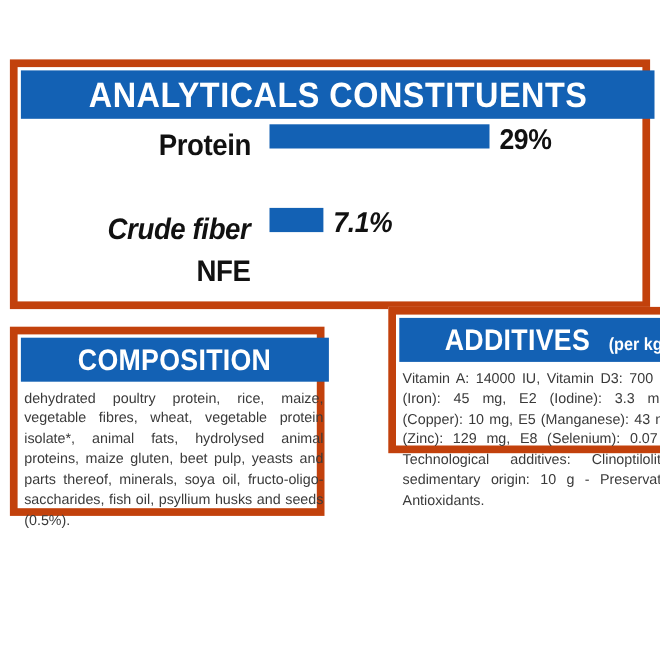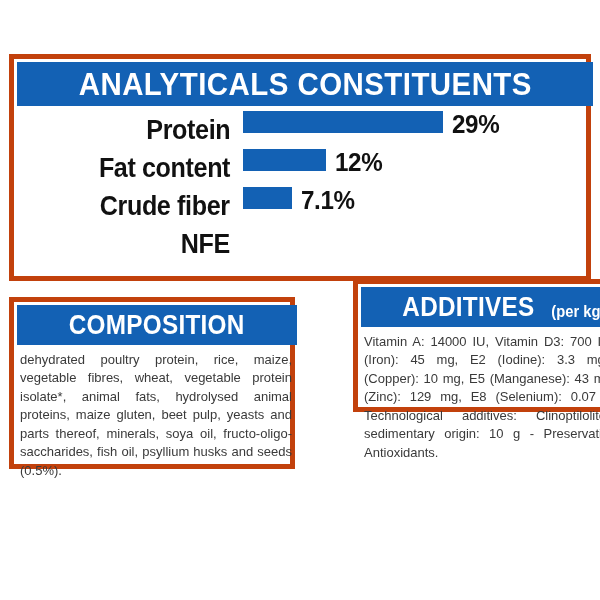--- a/index.html
+++ b/index.html
@@ -18,21 +18,21 @@
   .page {
     position: absolute;
     inset: 0;
     background: #ffffff;
   }
 
   
   .panel {
     position: absolute;
     background: #ffffff;
-    border: 5px solid #c2410c;
+    border: 7px solid #c2410c;
     box-sizing: border-box;
   }
   #analytics-panel {
     left: 9px;
     top: 54px;
     width: 582px;
     height: 227px;
   }
   #composition-panel {
     left: 9px;
@@ -192,29 +192,22 @@
     <div id="chart">
 
       <div class="bar-row" style="top:0px;">
         <span class="bar-label">Protein</span>
         <span class="bar-track">
           <span class="bar-fill" style="width: 200px; background: rgb(19, 97, 180);"></span>
           <span class="bar-value">29%</span>
         </span>
       </div>
 
-      <div class="bar-row" style="top:38px;">
-        <span class="bar-label">Fat content</span>
-        <span class="bar-track">
-          <span class="bar-fill" style="width: 83px; background: rgb(19, 97, 180);"></span>
-          <span class="bar-value">12%</span>
-        </span>
-      </div>
-
-      <div class="bar-row" style="top:76px;">
+
+      <div class="bar-row" style="top:76px;font-style:italic;">
         <span class="bar-label">Crude fiber</span>
         <span class="bar-track">
           <span class="bar-fill" style="width: 49px; background: rgb(19, 97, 180);"></span>
           <span class="bar-value">7.1%</span>
         </span>
       </div>
 
       <div class="bar-row" style="top:114px;">
         <span class="bar-label">NFE</span>
       </div>

